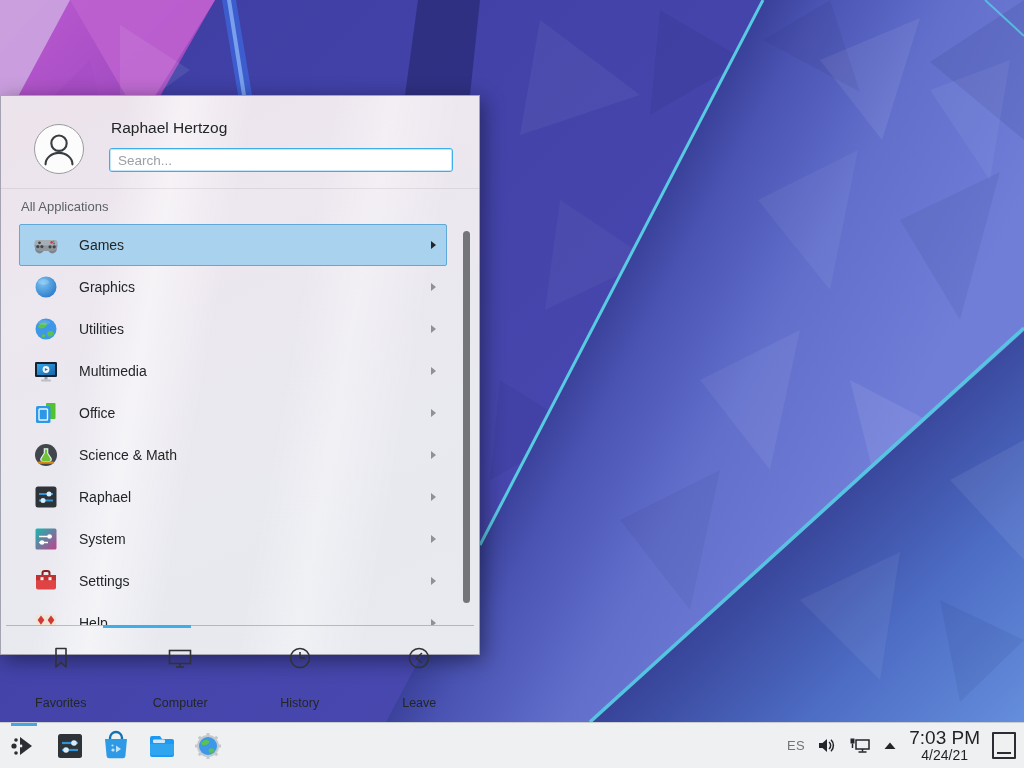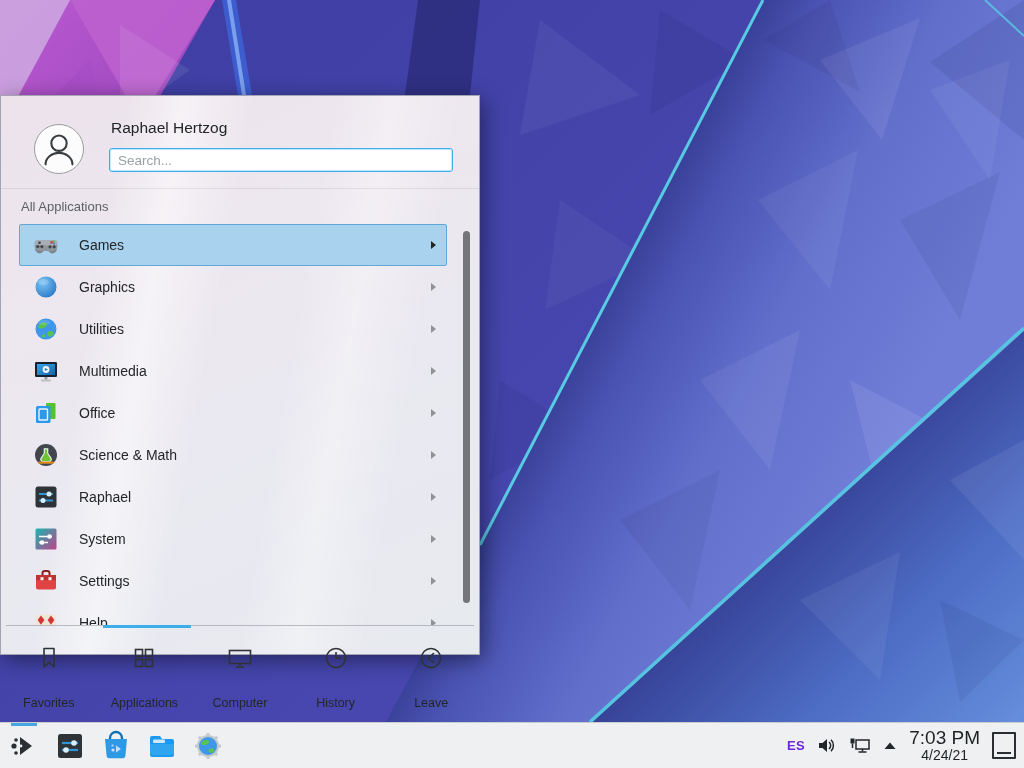--- a/index.html
+++ b/index.html
@@ -59,21 +59,21 @@
 
   
   #taskbar{position:absolute;left:0;top:722px;width:1024px;height:46px;box-sizing:border-box;
     background:#eef0f2;border-top:1px solid #c9cdd0;}
   .task-apps{position:absolute;left:8px;top:0;height:45px;display:flex;gap:14px;align-items:center;}
   .task-app{width:32px;height:45px;display:flex;align-items:center;justify-content:center;position:relative;}
   .task-app svg{width:32px;height:32px;display:block;}
   .task-app .active-line{position:absolute;top:0;left:3px;right:3px;height:3px;background:#45a6e2;}
   .tray{position:absolute;right:0;top:0;height:45px;display:flex;align-items:center;gap:12px;padding-right:8px;}
   .tray-icon svg{display:block;}
-  .kbd-layout{font-size:13px;font-weight:bold;color:#6d28d9;letter-spacing:.5px;margin-left:43px;}
+  .kbd-layout{font-size:13px;font-weight:normal;color:#737373;letter-spacing:.5px;margin-left:43px;}
   .clock{text-align:center;color:#1f2224;cursor:default;}
   .clock .time{font-size:19px;line-height:20px;}
   .clock .date{font-size:14px;line-height:15px;}
   .show-desktop{width:24px;height:27px;border:2px solid #2a2e33;border-radius:1px;position:relative;background:transparent;box-sizing:border-box;}
   .show-desktop .sd-line{position:absolute;left:3px;right:3px;bottom:3px;height:2px;background:#2a2e33;}
 </style>
 </head>
 <body>
 
 <svg id="wallpaper" viewBox="0 0 1024 768" preserveAspectRatio="none">
@@ -313,31 +313,20 @@
   <div class="tab-indicator"></div>
   <div class="tabbar" id="tabbar">
       <div class="tab">
         <span class="tab-icon">
           <svg viewBox="0 0 28 28">
             <path d="M9,4.5 h10 v18.5 l-5,-4.6 -5,4.6 z" fill="none" stroke="#2f3337" stroke-width="1.6" stroke-linejoin="round"></path>
           </svg>
         </span>
         <span class="tab-label">Favorites</span>
       </div>
-      <div class="tab active">
-        <span class="tab-icon">
-          <svg viewBox="0 0 28 28" fill="none" stroke="#2f3337" stroke-width="1.6">
-            <rect x="5.5" y="5.5" width="7" height="7"></rect>
-            <rect x="15.5" y="5.5" width="7" height="7"></rect>
-            <rect x="5.5" y="15.5" width="7" height="7"></rect>
-            <rect x="15.5" y="15.5" width="7" height="7"></rect>
-          </svg>
-        </span>
-        <span class="tab-label">Applications</span>
-      </div>
       <div class="tab">
         <span class="tab-icon">
           <svg viewBox="0 0 28 28" fill="none" stroke="#2f3337" stroke-width="1.6">
             <rect x="3.5" y="6.5" width="21" height="13"></rect>
             <line x1="14" y1="19.5" x2="14" y2="22.5"></line>
             <line x1="10" y1="23" x2="18" y2="23"></line>
           </svg>
         </span>
         <span class="tab-label">Computer</span>
       </div>

